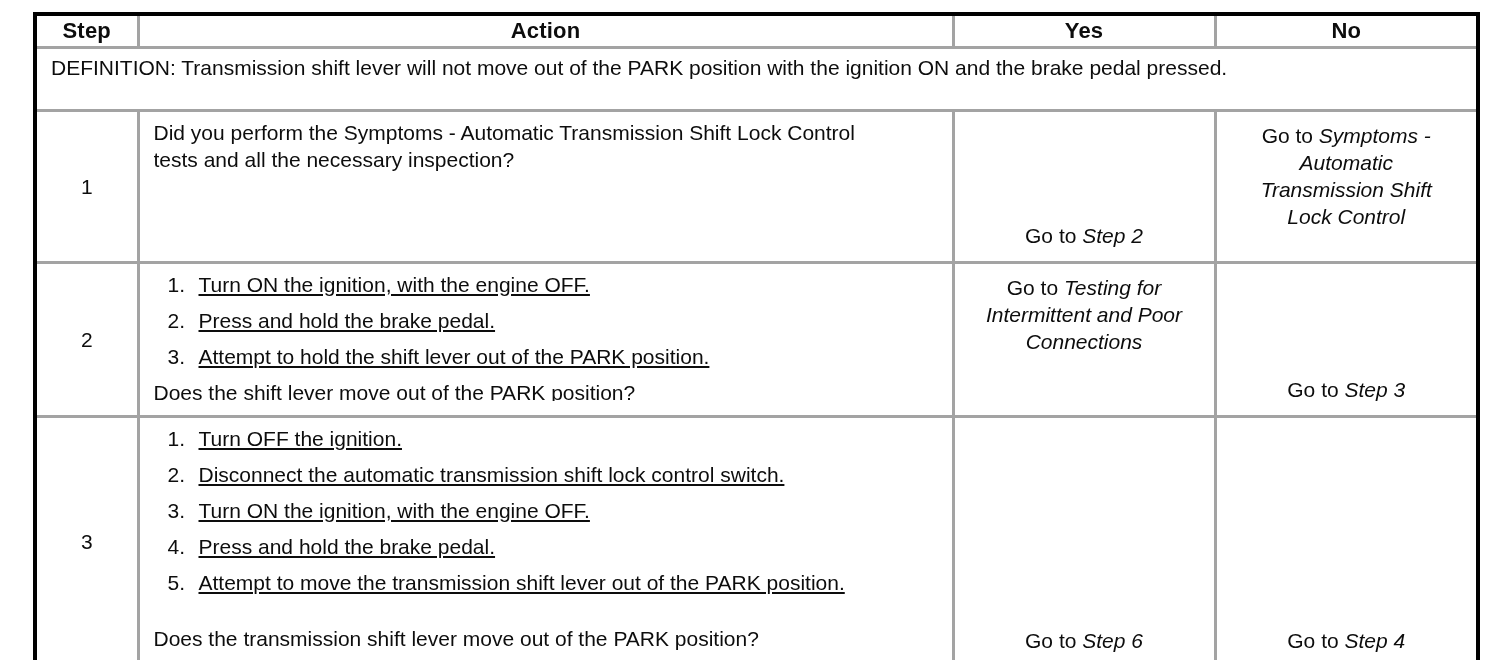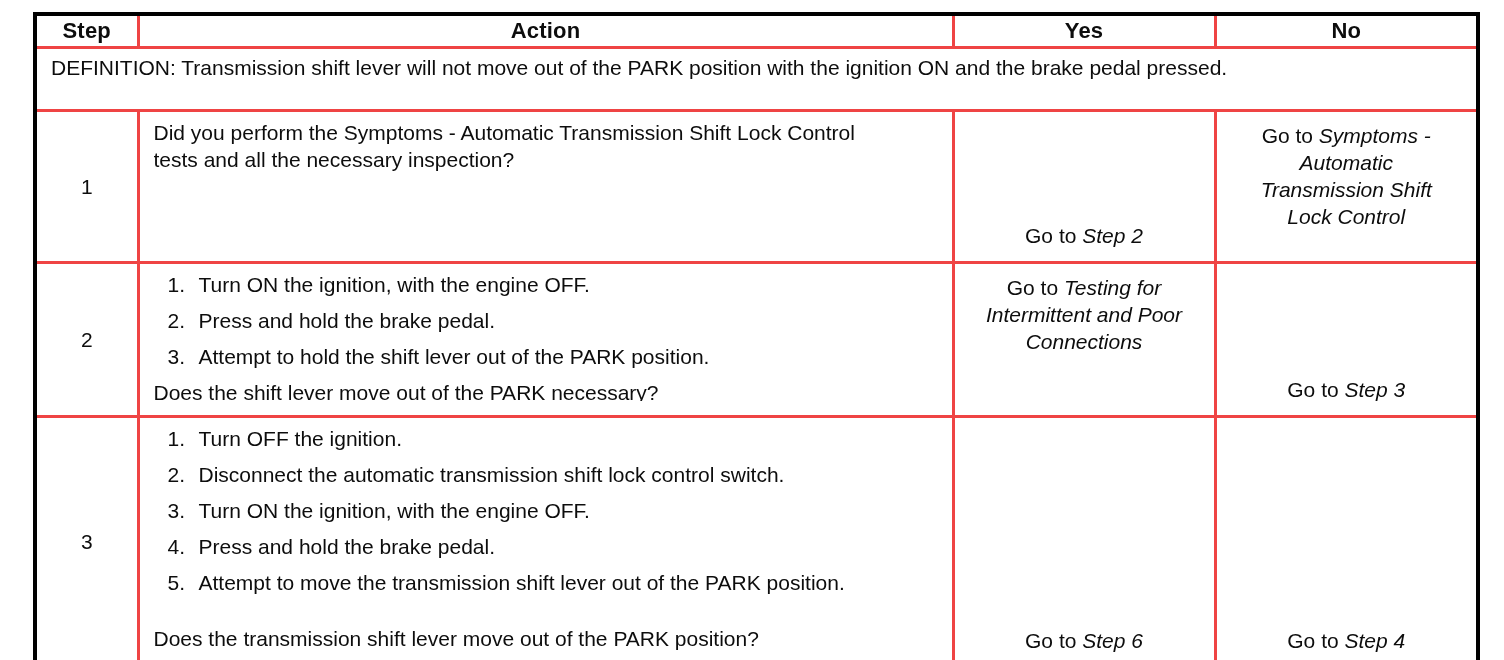--- a/index.html
+++ b/index.html
@@ -23,21 +23,21 @@
     position: absolute;
     left: 33px;
     top: 12px;
     width: 1443px;
     border-collapse: collapse;
     table-layout: fixed;
     border: 4px solid #000;
     background: #fff;
   }
   .doc-table td, .doc-table th {
-    border: 3px solid #ef4444;
+    border: 3px solid #a3a3a3;
     padding: 0;
     vertical-align: top;
     font-size: 21px;
     line-height: 27px;
   }
   .doc-table th {
     font-size: 22px;
     font-weight: bold;
     text-align: center;
     vertical-align: middle;
@@ -77,21 +77,21 @@
   ul.step-list li {
     display: flex;
     margin-bottom: 9px;
   }
   .li-num {
     min-width: 20px;
     margin-right: 11px;
     text-align: left;
     flex: 0 0 auto;
   }
-  .li-text { flex: 0 1 auto; }
+  .li-text { flex: 0 1 auto; text-decoration: underline; }
   .wrap-narrow { max-width: 700px; }
 
   .question-text {
     margin-top: auto;
     max-width: 800px;
   }
 
   td.result-cell { padding: 4px; }
   .result-flex {
     display: flex;
@@ -167,21 +167,21 @@
                 </li>
             <li>
                   <span class="li-num">2.</span>
                   <span class="li-text">Press and hold the brake pedal.</span>
                 </li>
             <li>
                   <span class="li-num">3.</span>
                   <span class="li-text">Attempt to hold the shift lever out of the PARK position.</span>
                 </li>
           </ul>
-          <div class="question-text">Does the shift lever move out of the PARK necessary?</div>
+          <div class="question-text">Does the shift lever move out of the PARK position?</div>
         </div>
       </td>
       <td class="result-cell">
         <div class="result-flex rh2 va-top">
           <div class="goto-text narrow-250"><span>Go to</span> <span class="it">Testing for Intermittent and Poor Connections</span></div>
         </div>
       </td>
       <td class="result-cell">
         <div class="result-flex rh2 va-bottom">
           <div class="goto-text"><span>Go to</span> <span class="it">Step 3</span></div>

